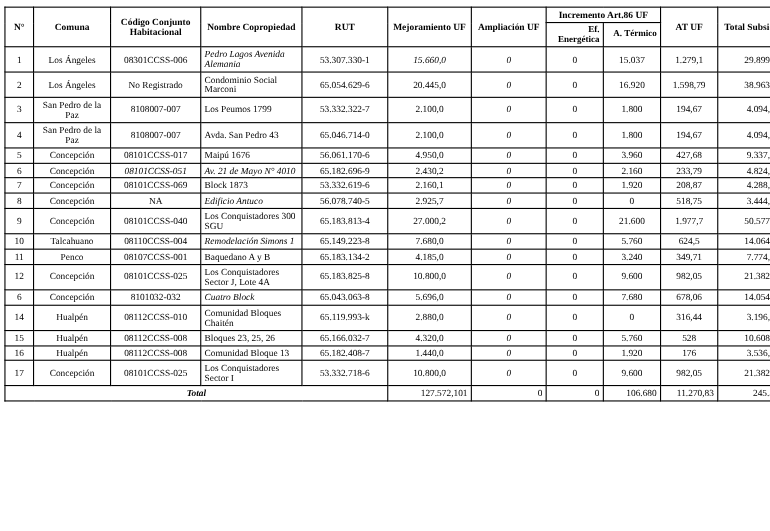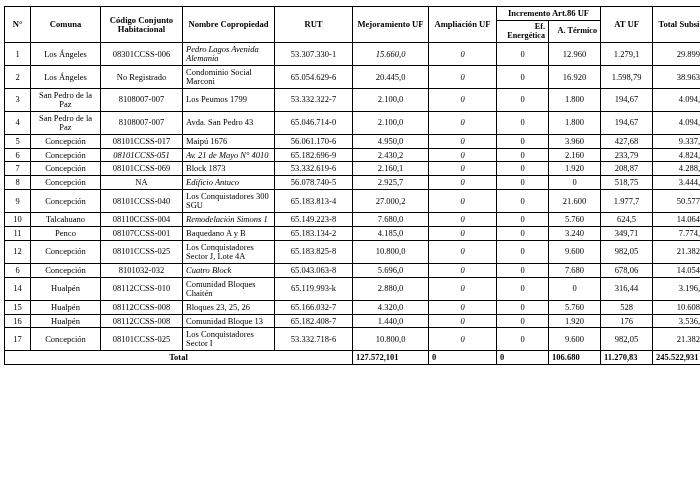--- a/index.html
+++ b/index.html
@@ -54,26 +54,27 @@
   col.c-ef     { width: 52px; }
   col.c-at     { width: 52px; }
   col.c-atuf   { width: 52px; }
   col.c-total  { width: 78px; }
 
   td.num { text-align: center; }
   td.cen { text-align: center; }
   td.txt { text-align: left; }
   td.ital { font-style: italic; }
   .tot-row td {
-    font-weight: bold;
-    text-align: left;
+    font-weight: normal;
+    text-align: right;
   }
   .tot-row td.tot-label {
     text-align: center;
     font-weight: bold;
+    font-style: italic;
   }
   .hdr-sub {
     font-size: 8.2px;
     text-align: right;
   }
 </style>
 </head>
 <body>
 
 <div class="sheet">
@@ -112,21 +113,21 @@
     <tbody id="tbody">
         <tr>
           <td class="cen">1</td>
           <td class="cen">Los Ángeles</td>
           <td class="cen">08301CCSS-006</td>
           <td class="txt ital">Pedro Lagos Avenida Alemania</td>
           <td class="cen">53.307.330-1</td>
           <td class="num ital">15.660,0</td>
           <td class="num ital">0</td>
           <td class="num">0</td>
-          <td class="num">12.960</td>
+          <td class="num">15.037</td>
           <td class="num">1.279,1</td>
           <td class="num">29.899,1</td>
         </tr>
         <tr>
           <td class="cen">2</td>
           <td class="cen">Los Ángeles</td>
           <td class="cen">No Registrado</td>
           <td class="txt">Condominio Social Marconi</td>
           <td class="cen">65.054.629-6</td>
           <td class="num">20.445,0</td>

